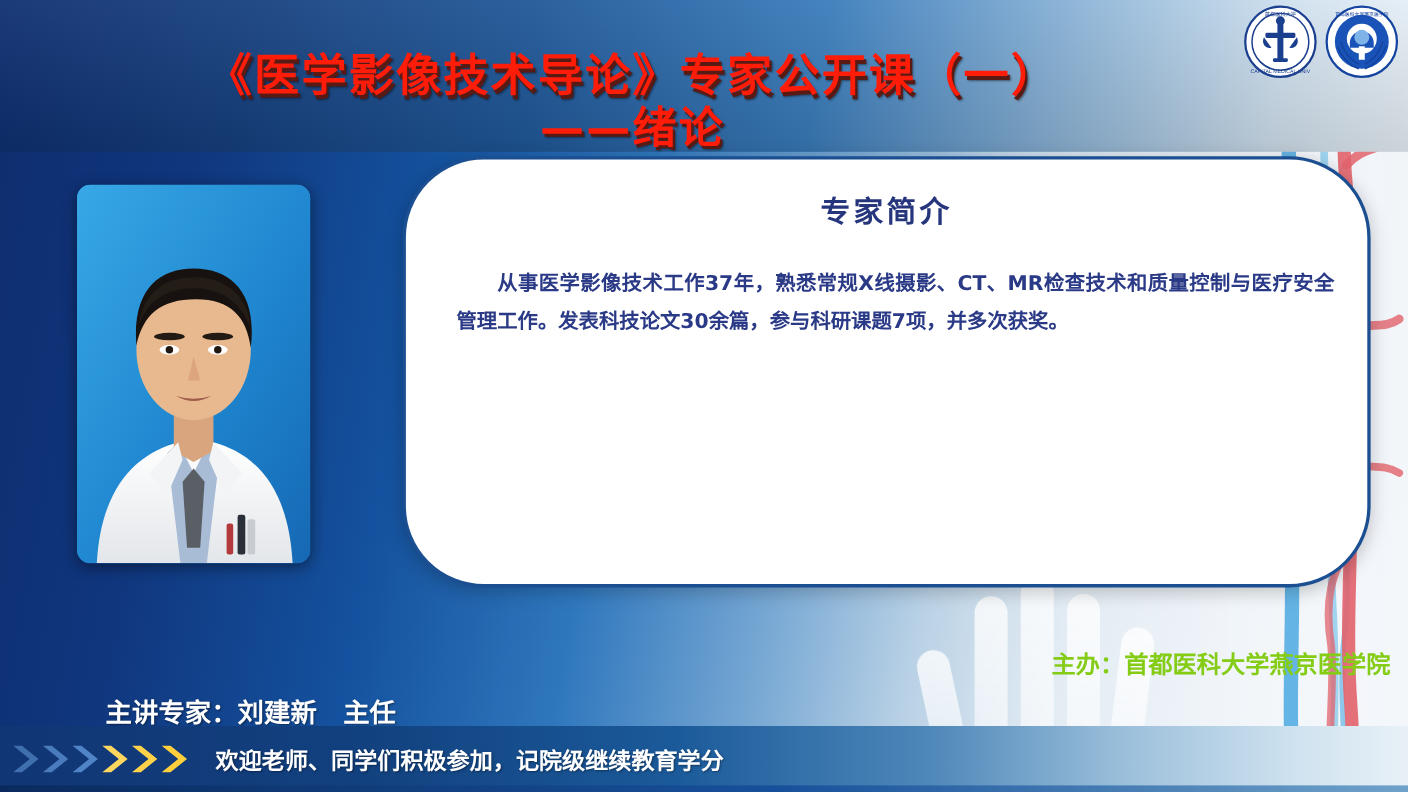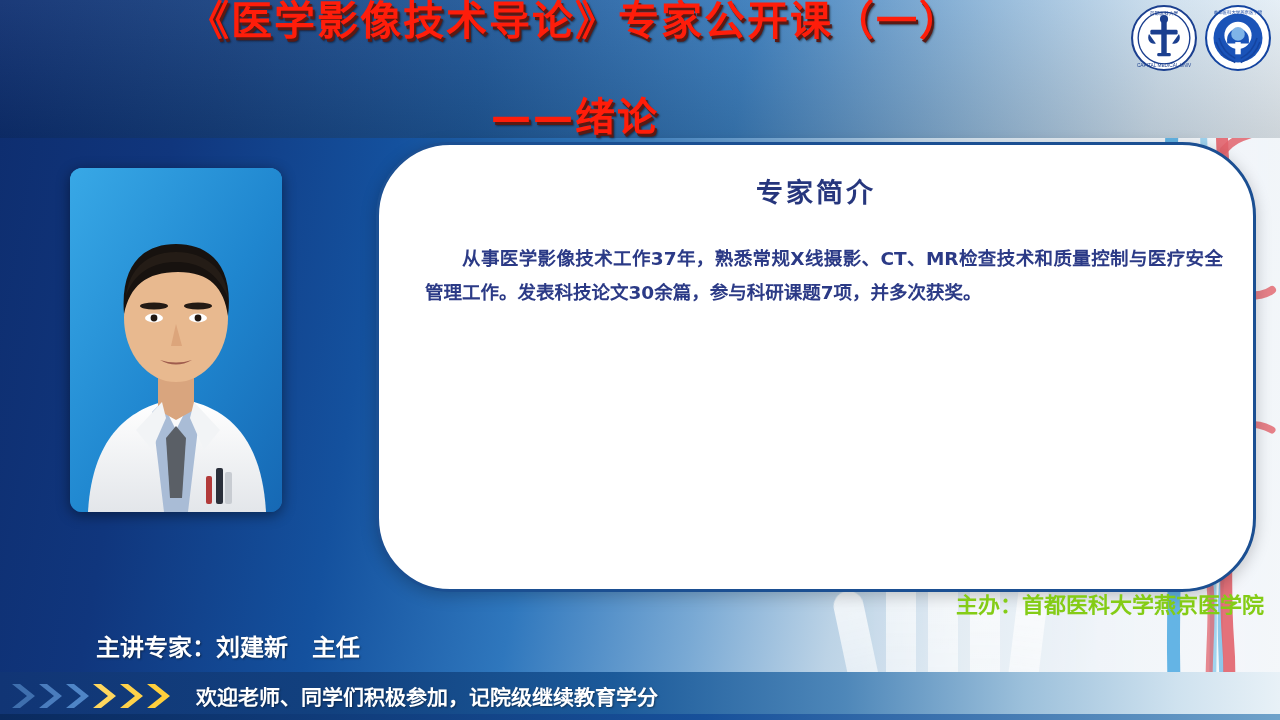--- a/index.html
+++ b/index.html
@@ -52,21 +52,21 @@
   .header-band{
     position:absolute; top:0; left:0; width:1280px; height:138px;
     background:linear-gradient(100deg,#0d2e70 0%,#16407f 18%,#1f5899 38%,#3a7cbb 58%,#8fb6d8 76%,#cfe0ee 90%,#e9f1f7 100%);
   }
   .header-band::after{
     content:""; position:absolute; inset:0;
     background:linear-gradient(180deg, rgba(255,255,255,.06), rgba(0,0,0,.12));
   }
   .title-wrap{
     position:absolute; top:0; left:0; width:1150px; height:138px;
-    display:flex; flex-direction:column; align-items:center; justify-content:space-between;
+    display:flex; flex-direction:column; align-items:center; justify-content:flex-end;
     z-index:4; line-height:1.06;
   }
   .title-main, .title-sub{
     color:#ff1d0a; font-weight:bold; letter-spacing:2px;
     font-family:"DejaVu Sans","Liberation Sans",sans-serif;
     text-shadow: 2px 3px 0 #5a1a14, 3px 4px 2px rgba(0,0,0,.45);
     white-space:nowrap;
   }
   .title-main{ font-size:41px; }
   .title-sub{ font-size:40px; margin-top:4px; }
@@ -77,21 +77,21 @@
   
   .portrait{
     position:absolute; left:70px; top:168px; width:212px; height:344px;
     border-radius:12px; overflow:hidden;
     box-shadow:0 3px 14px rgba(0,0,0,.45);
     background:linear-gradient(165deg,#2e9fe0 0%,#1e82cc 55%,#176bb5 100%);
   }
 
   
   .card{
-    position:absolute; left:376px; top:142px; width:880px; height:450px;
+    position:absolute; left:366px; top:142px; width:880px; height:392px;
     background:#fff;
     border:3px solid #1b4f92;
     border-radius:74px 74px 74px 74px;
     box-shadow:0 4px 16px rgba(0,0,0,.22);
     overflow:hidden;
   }
   .card-title{
     text-align:center; color:#26367d; font-weight:bold; font-size:27px;
     font-family:"DejaVu Sans","Liberation Sans",sans-serif;
     margin-top:26px; letter-spacing:3px;
@@ -118,21 +118,21 @@
   
   .org{
     position:absolute; right:16px; bottom:38px; z-index:6; text-align:left;
     color:#84cc16; font-weight:bold; font-size:22px; line-height:1.38;
     font-family:"DejaVu Sans","Liberation Sans",sans-serif;
     white-space:pre;
   }
 
   
   .banner{
-    position:absolute; left:0; bottom:0; width:1280px; height:48px; z-index:7;
+    position:absolute; left:0; bottom:0; width:1280px; height:60px; z-index:7;
     background:linear-gradient(90deg,#113575 0%,#12417f 26%,#1b5a9a 48%,#4e87b9 66%,#9cc0db 80%,#cfe2ef 92%,#e8f1f7 100%);
     display:flex; align-items:center;
   }
   .banner::after{
     content:""; position:absolute; left:0; bottom:0; width:100%; height:6px;
     background:linear-gradient(90deg,#0a2a5e,#17509a 55%,#6fa2ca);
   }
   .arrows{ display:flex; align-items:center; margin-left:8px; }
   .arrow{ width:34px; height:30px; margin-right:-7px; }
   .banner-text{

